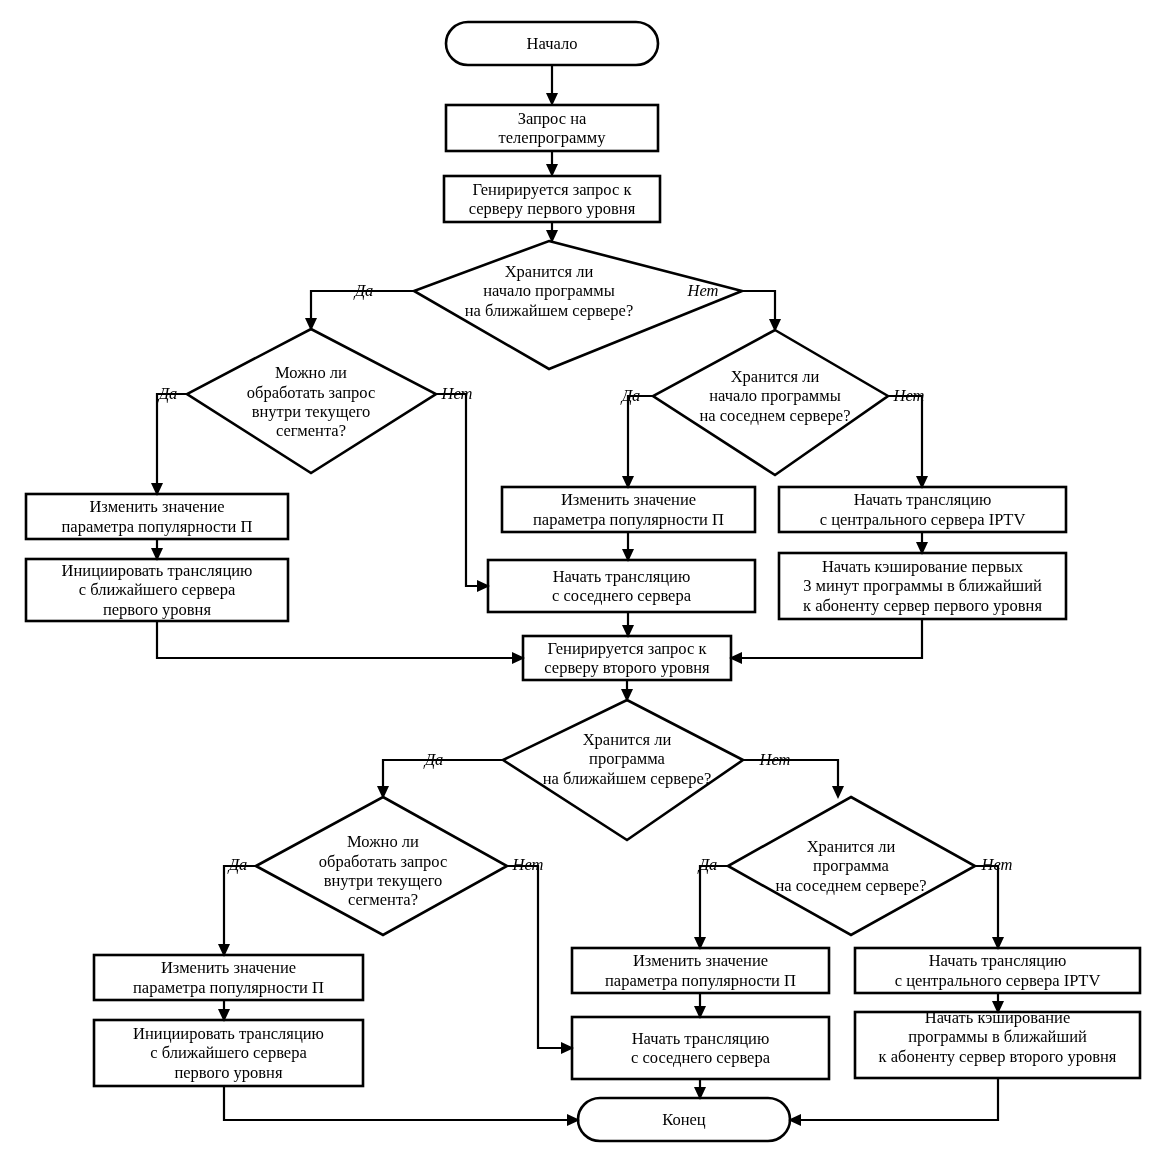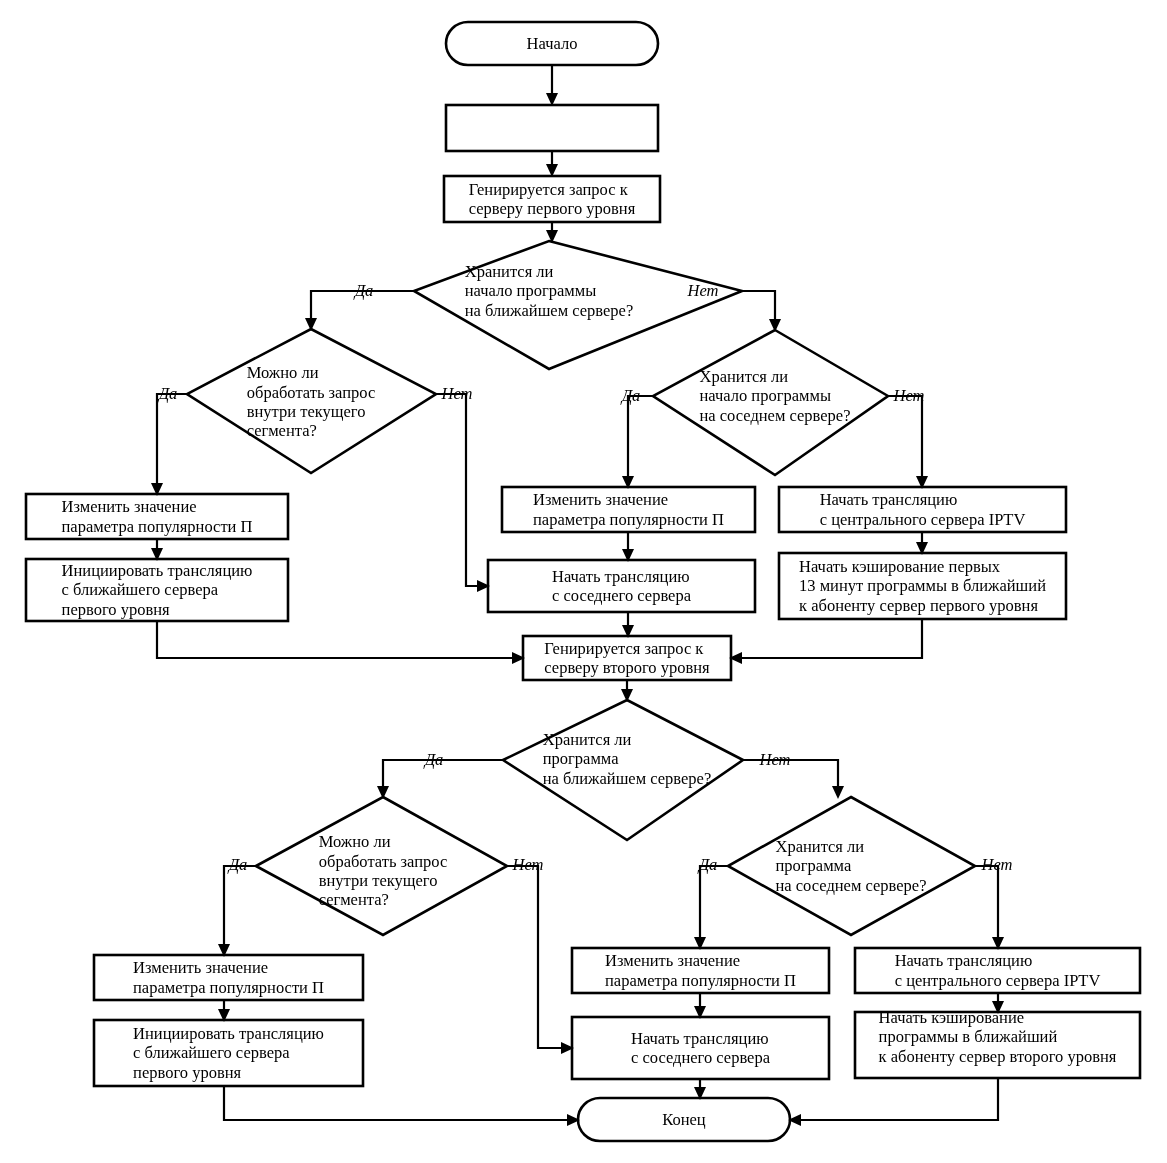--- a/index.html
+++ b/index.html
@@ -47,20 +47,21 @@
   }
   .arrowhead {
     fill: #000000;
     stroke: none;
   }
   .node-label {
     position: absolute;
     display: flex;
     align-items: center;
     justify-content: center;
+    text-align: center;
     line-height: 1.18;
     color: #000000;
     font-size: 16.5px;
     white-space: pre-line;
     pointer-events: none;
   }
   .edge-label {
     position: absolute;
     color: #000000;
     font-size: 16.5px;
@@ -254,20 +255,22 @@
 
     <g>
       <path class="conn" d="M998,1078 L998,1120 L799,1120"></path>
       <polygon class="arrowhead" points="788,1120 801,1114 801,1126"></polygon>
     </g>
 
   </svg>
 
   <div class="node-label" style="left:446px; top:22px; width:212px; height:43px;">Начало</div>
 
+  <div class="node-label" style="left:446px; top:105px; width:212px; height:46px;">Запрос на
+телепрограмму</div>
 
   <div class="node-label" style="left:444px; top:176px; width:216px; height:46px;">Генирируется запрос к
 серверу первого уровня</div>
 
   <div class="node-label" style="left:419px; top:261px; width:260px; height:60px;">Хранится ли
 начало программы
 на ближайшем сервере?</div>
 
   <div class="node-label" style="left:201px; top:363px; width:220px; height:78px;">Можно ли
 обработать запрос
@@ -288,21 +291,21 @@
   <div class="node-label" style="left:502px; top:487px; width:253px; height:45px;">Изменить значение
 параметра популярности П</div>
 
   <div class="node-label" style="left:488px; top:560px; width:267px; height:52px;">Начать трансляцию
 с соседнего сервера</div>
 
   <div class="node-label" style="left:779px; top:487px; width:287px; height:45px;">Начать трансляцию
 с центрального сервера IPTV</div>
 
   <div class="node-label" style="left:779px; top:553px; width:287px; height:66px;">Начать кэширование первых
-13 минут программы в ближайший
+3 минут программы в ближайший
 к абоненту сервер первого уровня</div>
 
   <div class="node-label" style="left:523px; top:636px; width:208px; height:44px;">Генирируется запрос к
 серверу второго уровня</div>
 
   <div class="node-label" style="left:497px; top:729px; width:260px; height:60px;">Хранится ли
 программа
 на ближайшем сервере?</div>
 
   <div class="node-label" style="left:273px; top:832px; width:220px; height:78px;">Можно ли

